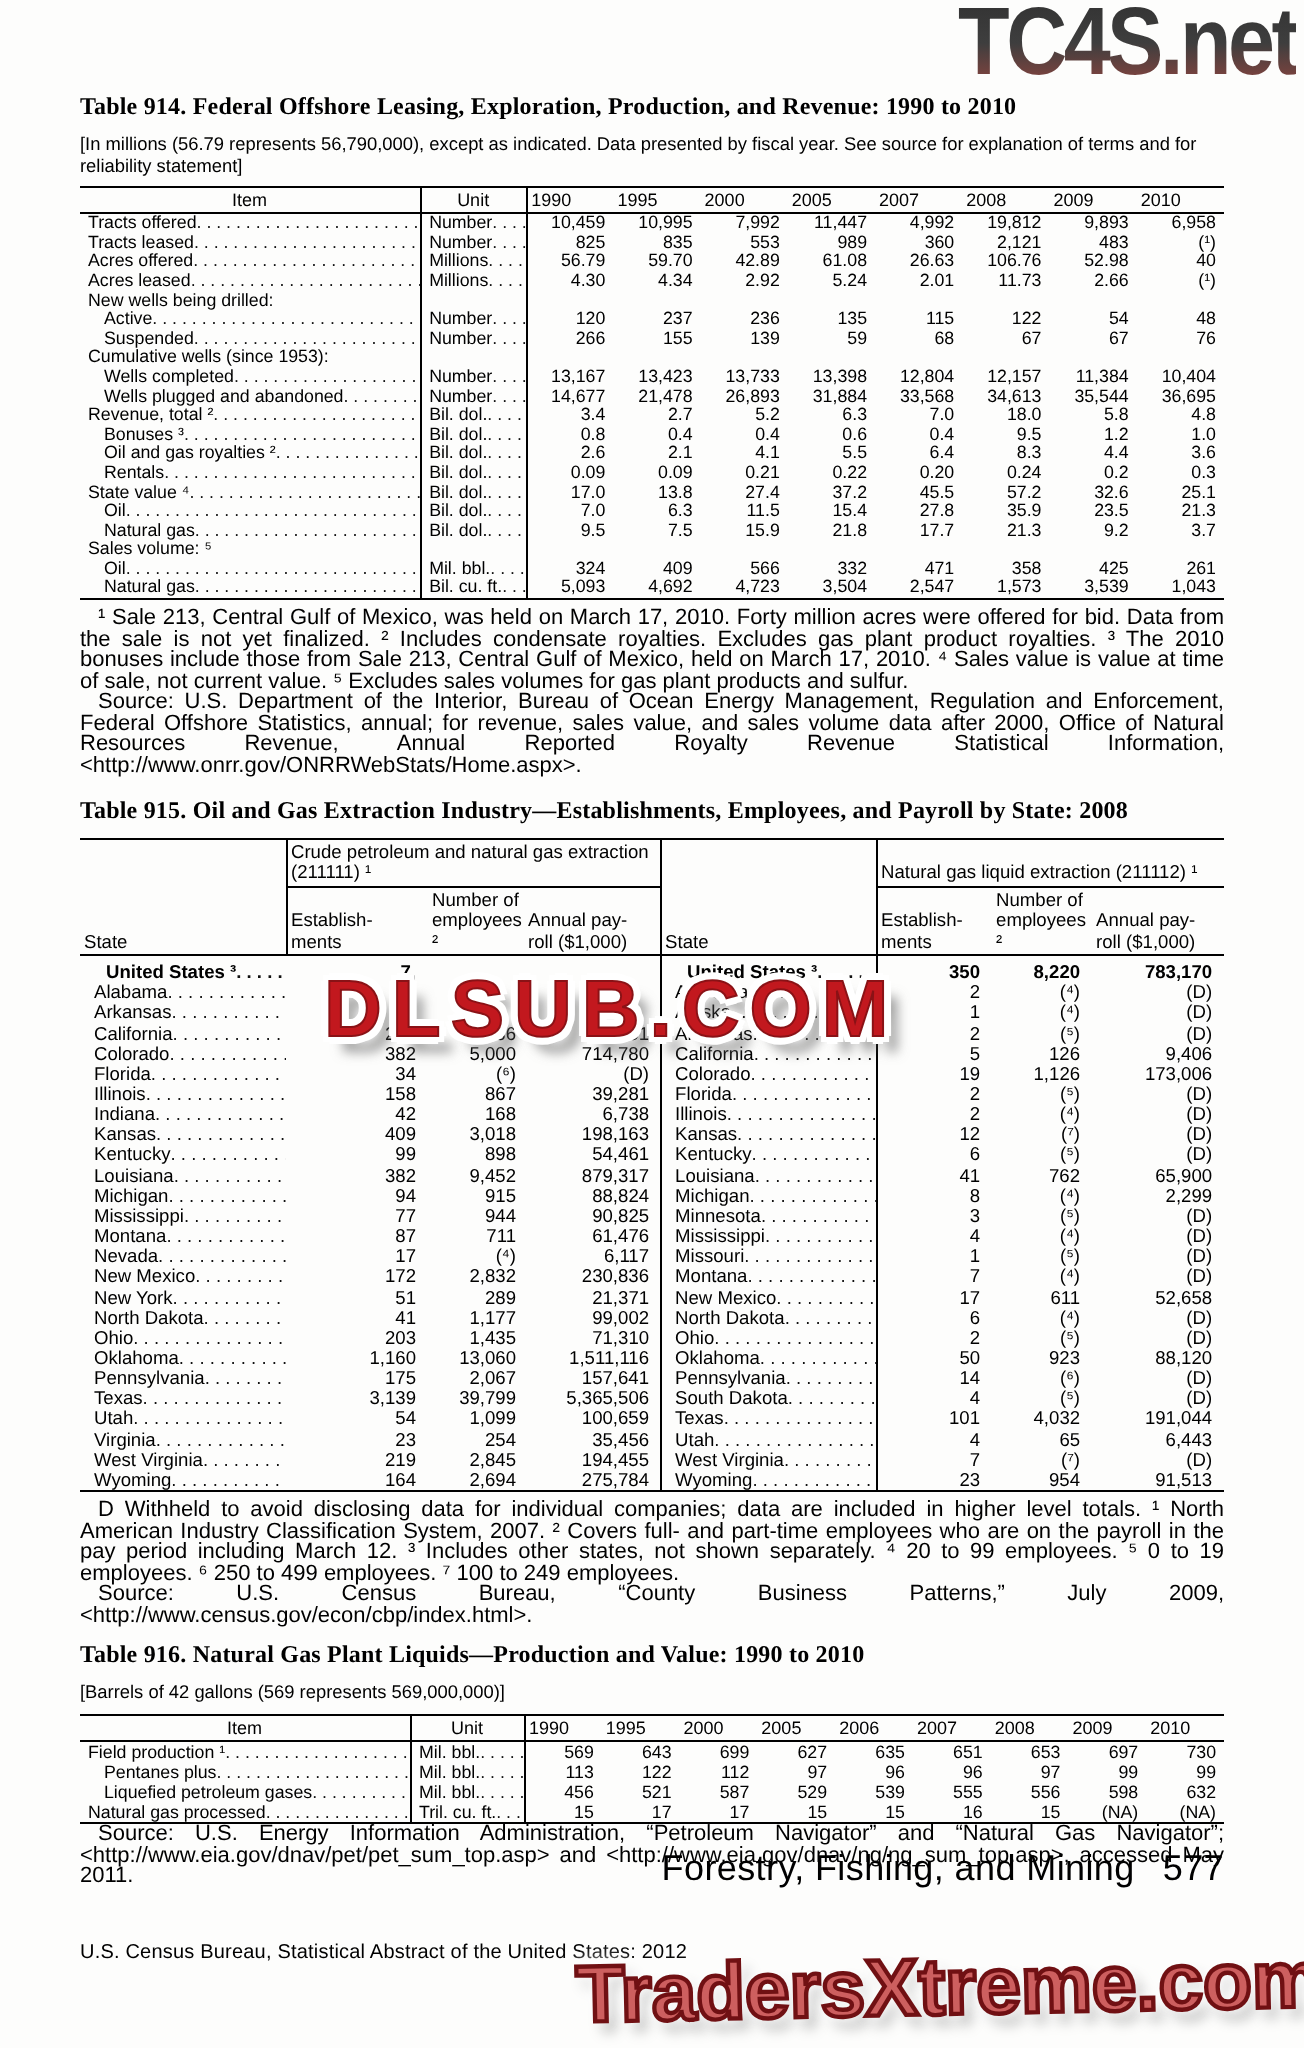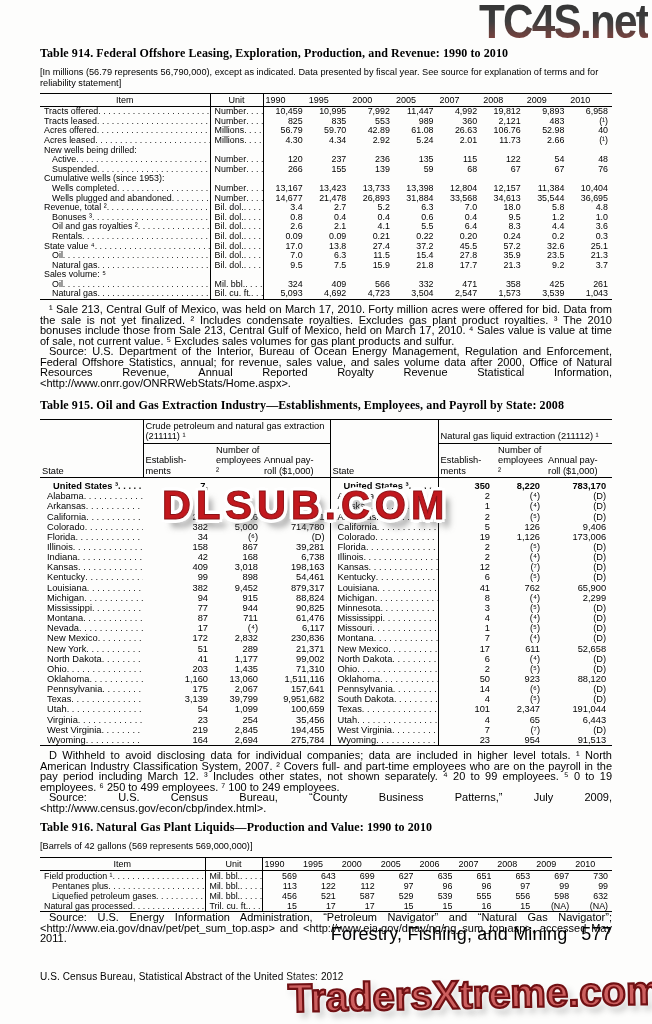--- a/index.html
+++ b/index.html
@@ -1005,21 +1005,21 @@
         </tr>
         <tr>
           <td class="c-state">
             <div class="lc">
               <span class="lt">Texas</span>
               <span class="ld"> . . . . . . . . . . . . . . . . . . . . . . . . . . . . . . . . . . . . . . . . . . . . . . . . . . . . . . . . . . . . . . . . . . . . . . . . . . . . . . . . . . . . . . . . . .</span>
             </div>
           </td>
           <td class="c-num">3,139</td>
           <td class="c-num">39,799</td>
-          <td class="c-num">9,951,682</td>
+          <td class="c-num">5,365,506</td>
           <td class="c-state vl">
             <div class="lc">
               <span class="lt">South Dakota</span>
               <span class="ld"> . . . . . . . . . . . . . . . . . . . . . . . . . . . . . . . . . . . . . . . . . . . . . . . . . . . . . . . . . . . . . . . . . . . . . . . . . . . . . . . . . . . . . . . . . .</span>
             </div>
           </td>
           <td class="c-num vl">4</td>
           <td class="c-num">(⁵)</td>
           <td class="c-num">(D)</td>
         </tr>
@@ -1033,21 +1033,21 @@
           <td class="c-num">54</td>
           <td class="c-num">1,099</td>
           <td class="c-num">100,659</td>
           <td class="c-state vl">
             <div class="lc">
               <span class="lt">Texas</span>
               <span class="ld"> . . . . . . . . . . . . . . . . . . . . . . . . . . . . . . . . . . . . . . . . . . . . . . . . . . . . . . . . . . . . . . . . . . . . . . . . . . . . . . . . . . . . . . . . . .</span>
             </div>
           </td>
           <td class="c-num vl">101</td>
-          <td class="c-num">2,347</td>
+          <td class="c-num">4,032</td>
           <td class="c-num">191,044</td>
         </tr>
         <tr>
           <td class="c-state">
             <div class="lc">
               <span class="lt">Virginia</span>
               <span class="ld"> . . . . . . . . . . . . . . . . . . . . . . . . . . . . . . . . . . . . . . . . . . . . . . . . . . . . . . . . . . . . . . . . . . . . . . . . . . . . . . . . . . . . . . . . . .</span>
             </div>
           </td>
           <td class="c-num">23</td>

